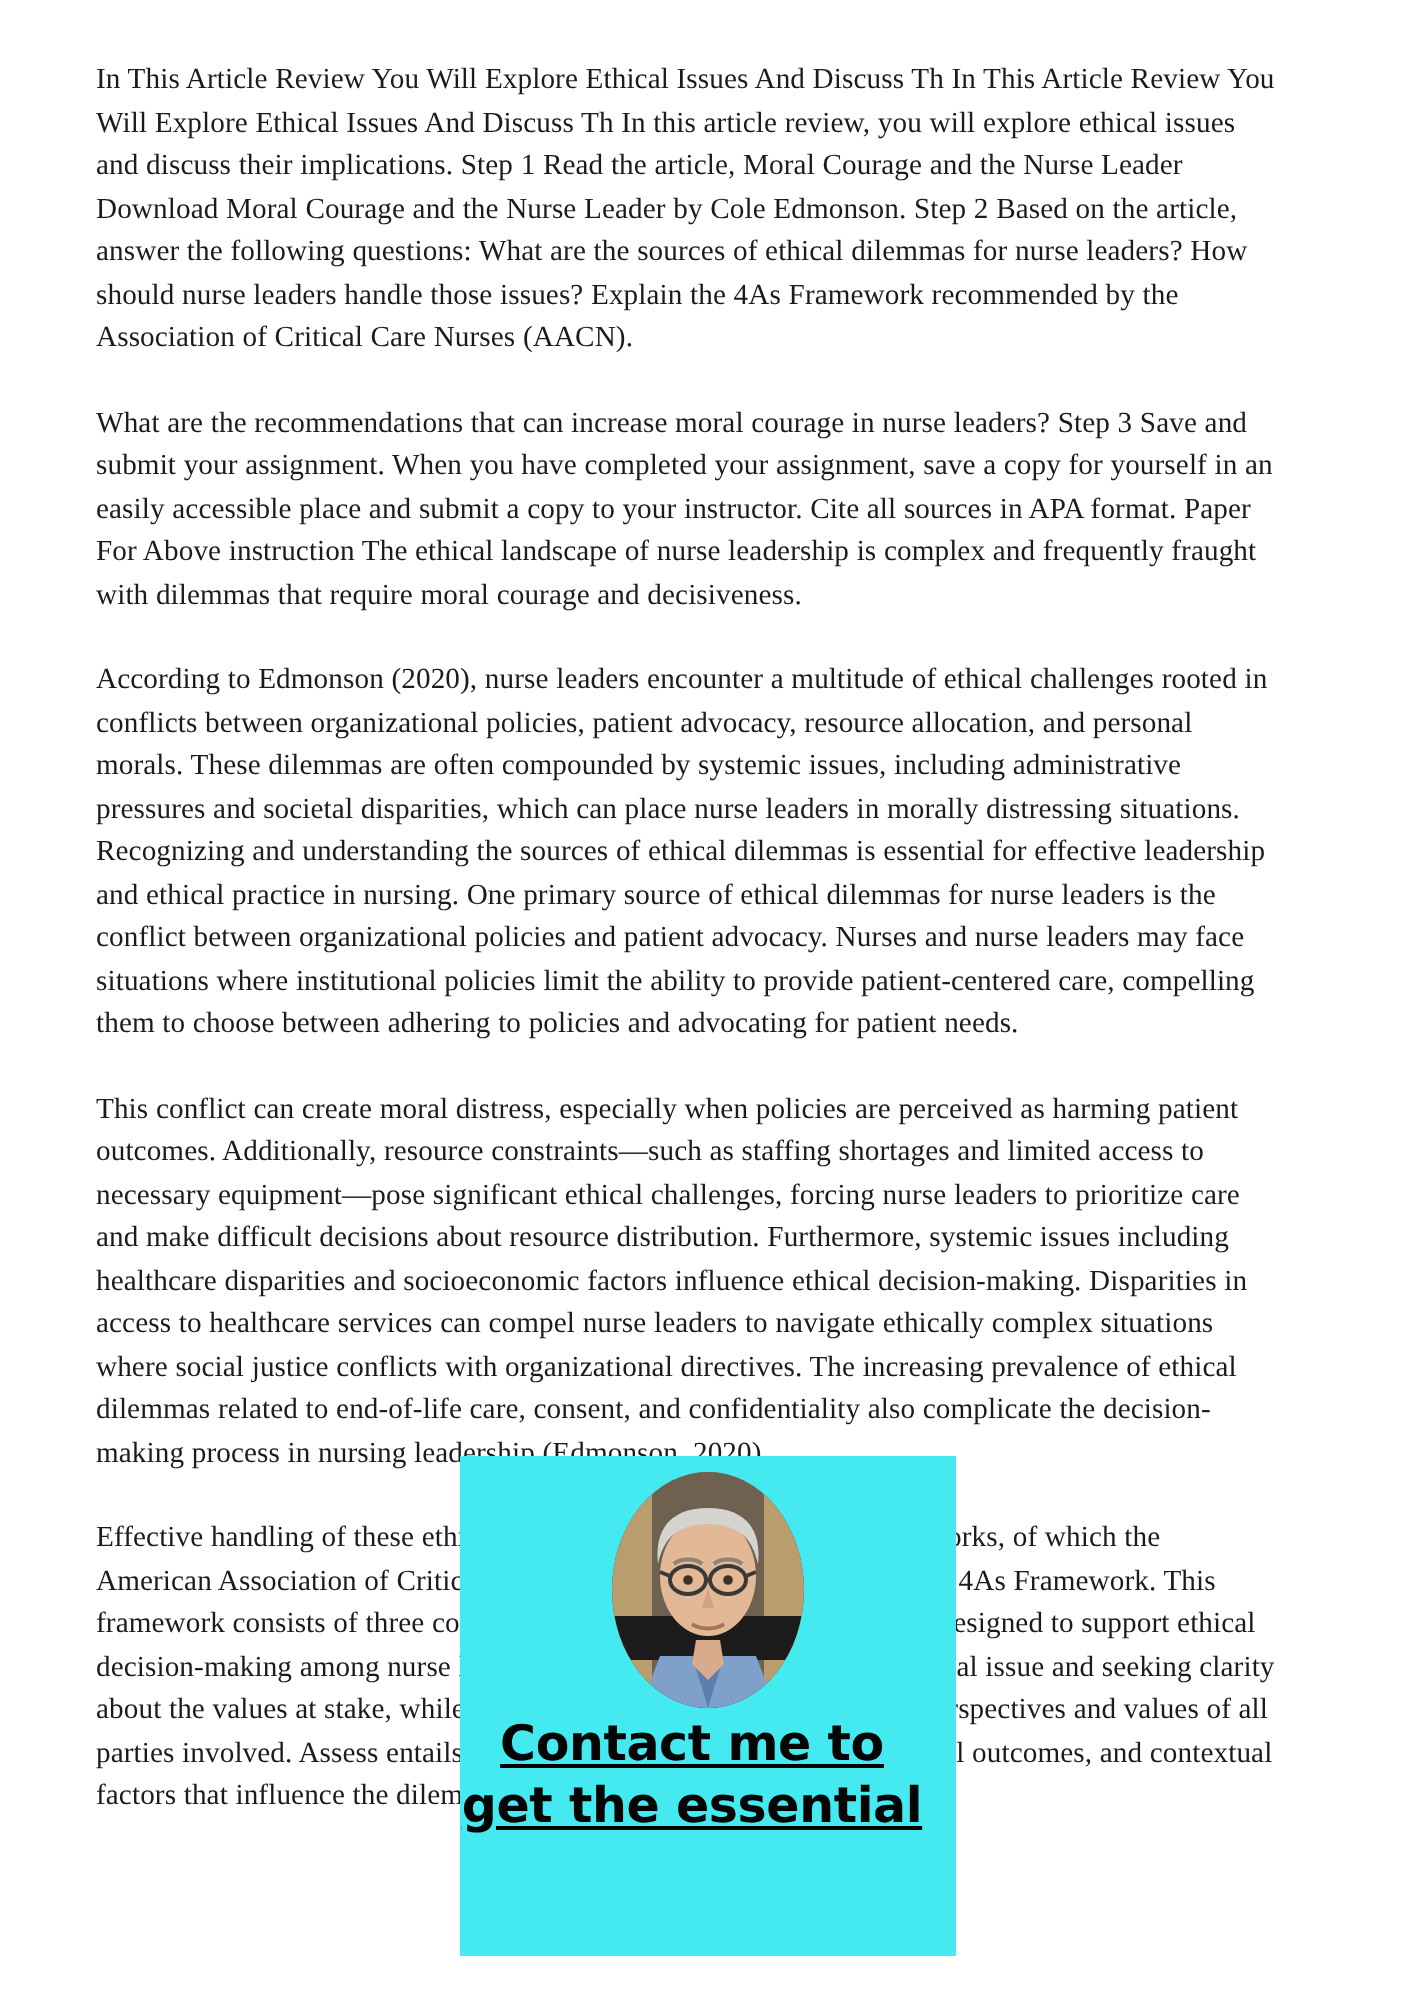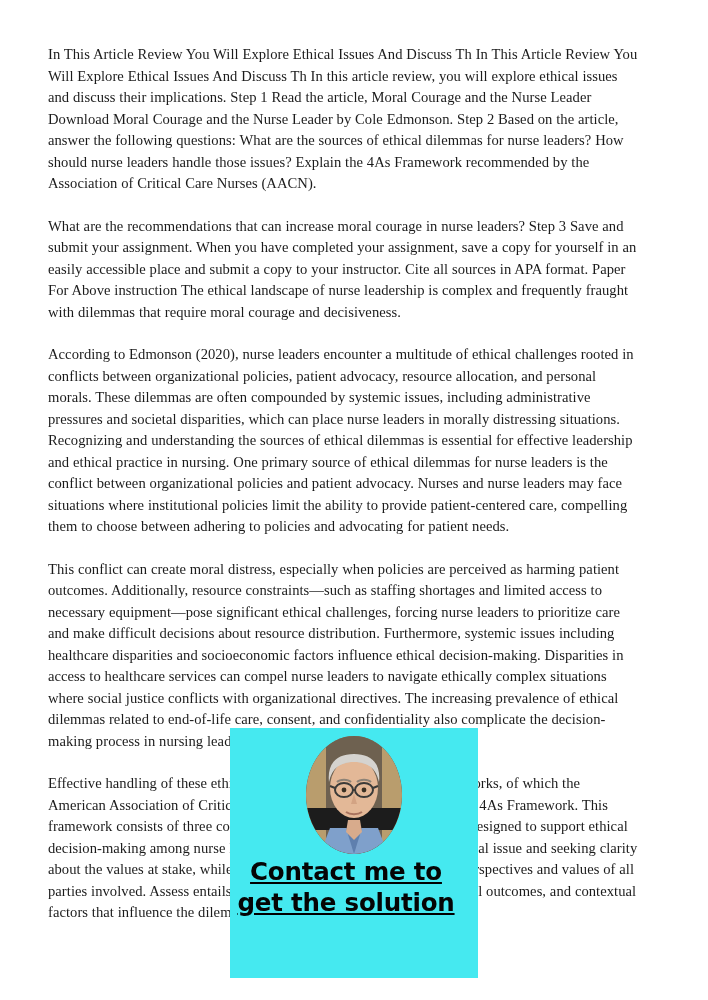--- a/index.html
+++ b/index.html
@@ -21,21 +21,21 @@
     left: 0;
     top: 0;
     width: 708px;
     height: 1000px;
     background: #ffffff;
   }
 
   #doc-body {
     position: absolute;
     left: 48px;
-    top: 44px;
+    top: 30px;
     width: 592px;
   }
 
   .para {
     margin: 0 0 21px 0;
     font-size: 14.6px;
     line-height: 21.5px;
     color: #1b1b1b;
     text-align: left;
     letter-spacing: 0.05px;
@@ -138,18 +138,18 @@
           <path d="M31 46 C34 43, 42 43, 45 46" stroke="#8e8377" stroke-width="2" fill="none"></path>
           <path d="M51 46 C54 43, 62 43, 65 46" stroke="#8e8377" stroke-width="2" fill="none"></path>
           <path d="M48 58 L45 68 L51 68 Z" fill="#d3a383"></path>
           <path d="M40 76 C44 79, 52 79, 56 76" stroke="#a8735e" stroke-width="2" fill="none"></path>
         </g>
       </svg>
     </div>
 
     <div id="promo-lines">
       <div class="promo-line">Contact me to</div>
-      <div class="promo-line">get the solution</div>
+      <div class="promo-line">get the essential</div>
     </div>
 
   </div>
 
 </div>
 
 </body></html>

